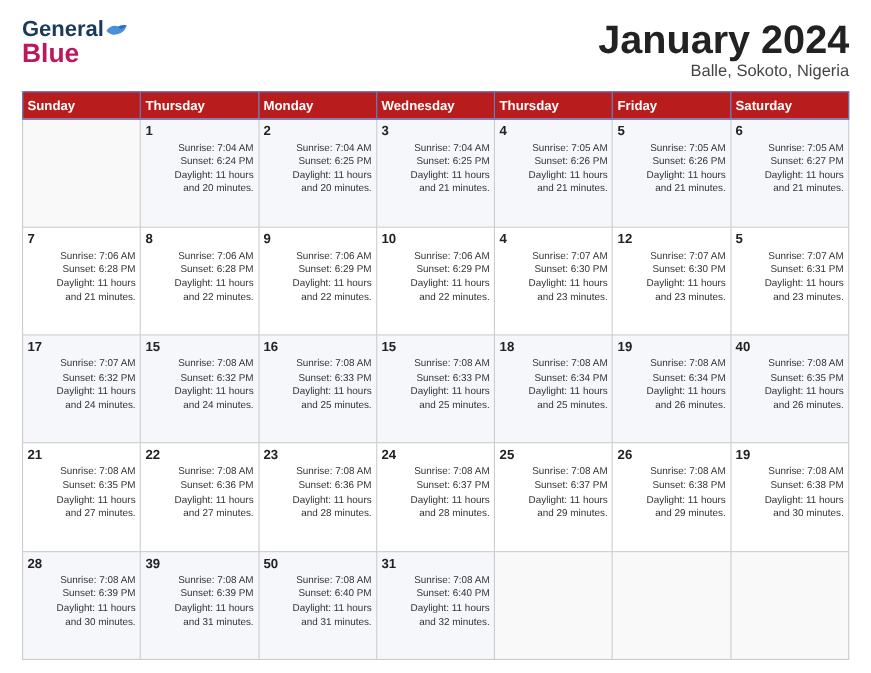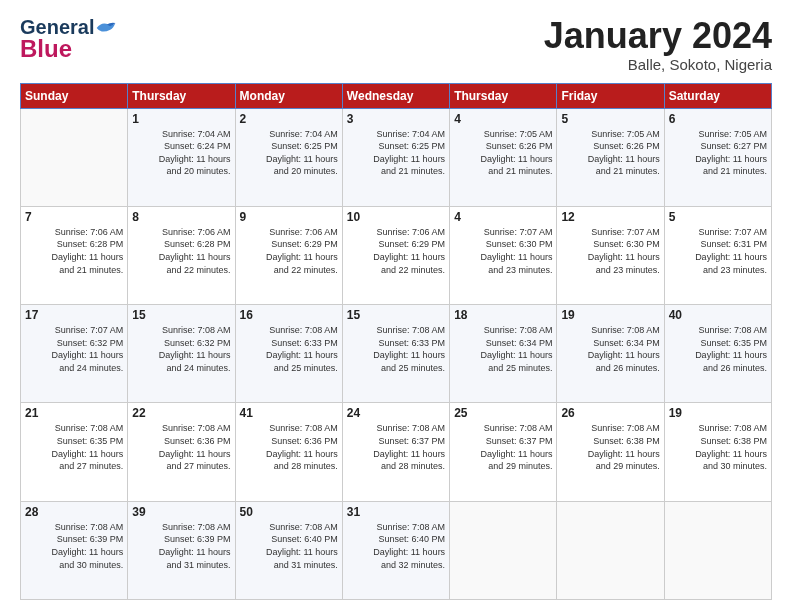--- a/index.html
+++ b/index.html
@@ -297,21 +297,21 @@
 and 27 minutes.</div>
           </td>
           <td>
             <span class="day-num">22</span>
             <div class="day-info" style="white-space: pre-line;">Sunrise: 7:08 AM
 Sunset: 6:36 PM
 Daylight: 11 hours
 and 27 minutes.</div>
           </td>
           <td>
-            <span class="day-num">41</span>
+            <span class="day-num">23</span>
             <div class="day-info" style="white-space: pre-line;">Sunrise: 7:08 AM
 Sunset: 6:36 PM
 Daylight: 11 hours
 and 28 minutes.</div>
           </td>
           <td>
             <span class="day-num">24</span>
             <div class="day-info" style="white-space: pre-line;">Sunrise: 7:08 AM
 Sunset: 6:37 PM
 Daylight: 11 hours

